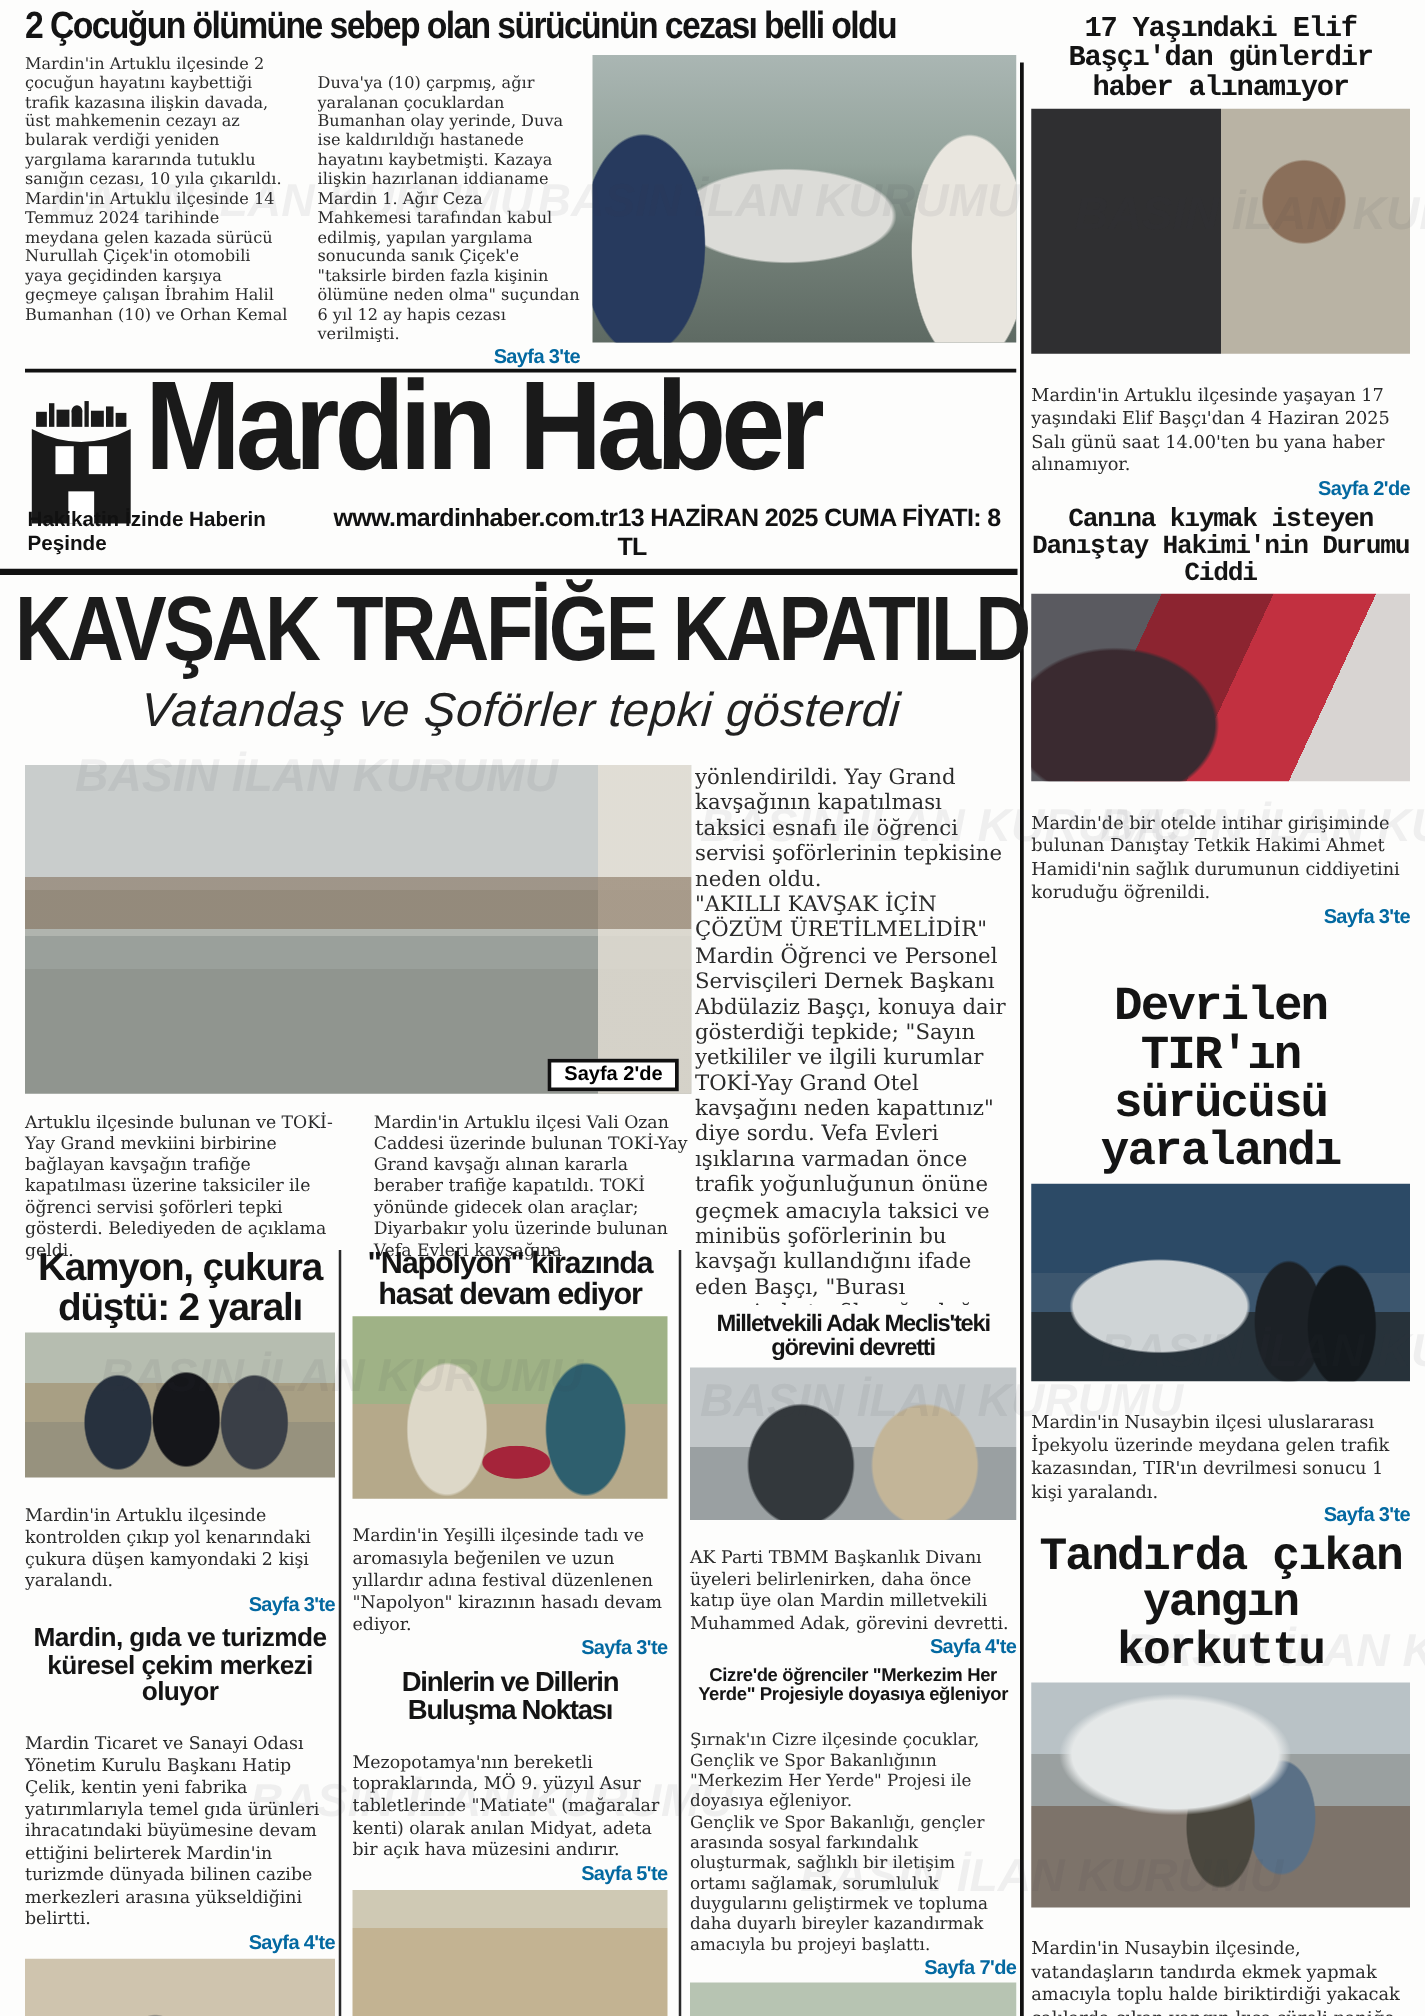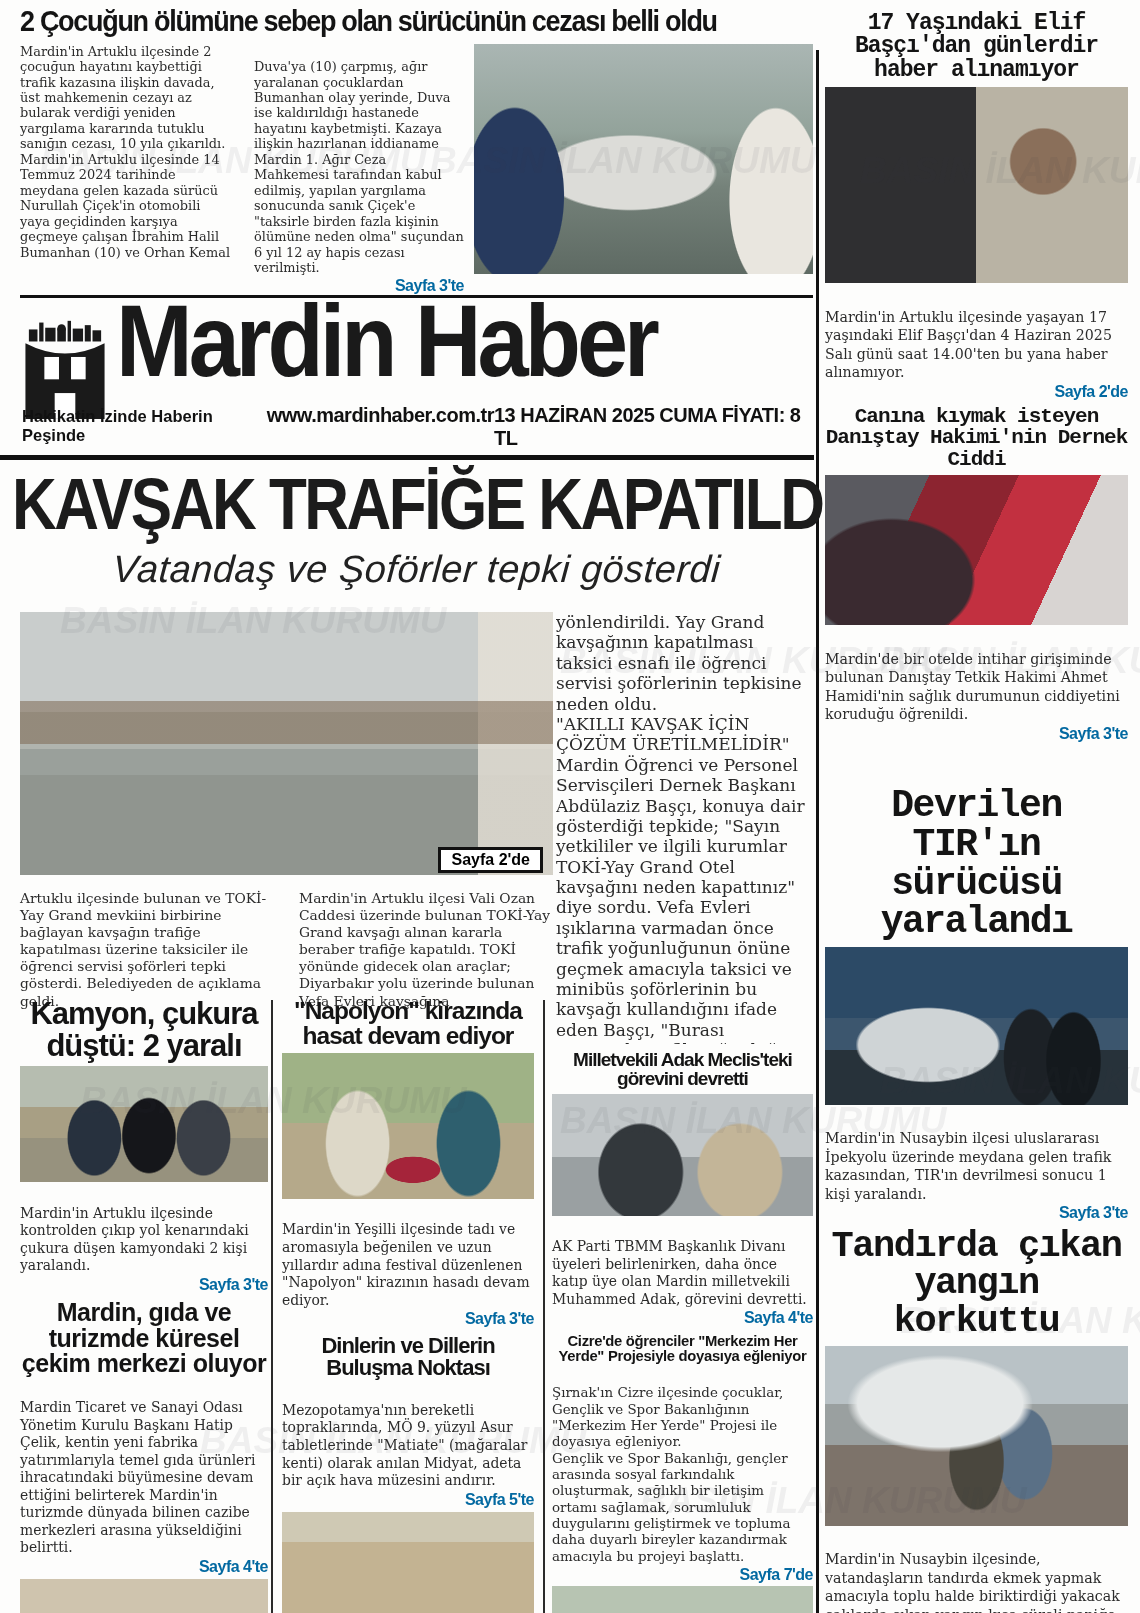--- a/index.html
+++ b/index.html
@@ -73,21 +73,21 @@
       font-size:17px;line-height:1.2;}
   #below-cols{position:absolute;left:20px;top:890px;width:533px;display:flex;gap:26px;}
   #below-cols .body-text{font-size:13.8px;line-height:1.24;width:253px;}
   
   #lower-col1{position:absolute;left:20px;top:998px;width:248px;}
   #lower-col2{position:absolute;left:282px;top:998px;width:252px;}
   #lower-col3{position:absolute;left:552px;top:1050px;width:261px;}
   .low-body{font-size:13.9px;line-height:1.26;margin-top:5px;}
   #kamyon-head{font-size:31px;}
   #kamyon-photo{height:116px;margin-top:5px;}
-  #gida-head{font-size:25px;margin-top:8px;letter-spacing:-0.5px;}
+  #gida-head{font-size:21px;margin-top:8px;letter-spacing:-0.5px;}
   #gida-photo{height:174px;margin-top:5px;}
   #nap-head{font-size:24.5px;}
   #nap-photo{height:146px;margin-top:5px;}
   #dinler-head{font-size:22px;margin-top:8px;}
   #dinler-photo{height:188px;margin-top:5px;}
   #adak-head{font-size:19px;}
   #adak-photo{height:122px;margin-top:5px;}
   #cizre-head{font-size:14.8px;margin-top:8px;letter-spacing:-0.3px;}
   #cizre-body{font-size:13.4px;line-height:1.22;}
   #cizre-photo{height:126px;margin-top:5px;}
@@ -293,21 +293,21 @@
 
   <div id="right-rail">
 
     <div class="headline rr-head" id="elif-head">17 Yaşındaki Elif Başçı'dan günlerdir haber alınamıyor</div>
     <div class="photo rr-photo ph-elif" id="elif-photo"></div>
     <div class="body-text rr-body">
       <span>Mardin'in Artuklu ilçesinde yaşayan 17 yaşındaki Elif Başçı'dan 4 Haziran 2025 Salı günü saat 14.00'ten bu yana haber alınamıyor.</span>
       <span class="pageref">Sayfa 2'de</span>
     </div>
 
-    <div class="headline rr-head" id="danistay-head">Canına kıymak isteyen Danıştay Hakimi'nin Dernek Ciddi</div>
+    <div class="headline rr-head" id="danistay-head">Canına kıymak isteyen Danıştay Hakimi'nin Durumu Ciddi</div>
     <div class="photo rr-photo ph-danistay" id="danistay-photo"></div>
     <div class="body-text rr-body">
       <span>Mardin'de bir otelde intihar girişiminde bulunan Danıştay Tetkik Hakimi Ahmet Hamidi'nin sağlık durumunun ciddiyetini koruduğu öğrenildi.</span>
       <span class="pageref">Sayfa 3'te</span>
     </div>
 
     <div class="headline rr-head" id="tir-head">Devrilen TIR'ın sürücüsü yaralandı</div>
     <div class="photo rr-photo ph-tir" id="tir-photo"></div>
     <div class="body-text rr-body">
       <span>Mardin'in Nusaybin ilçesi uluslararası İpekyolu üzerinde meydana gelen trafik kazasından, TIR'ın devrilmesi sonucu 1 kişi yaralandı.</span>

